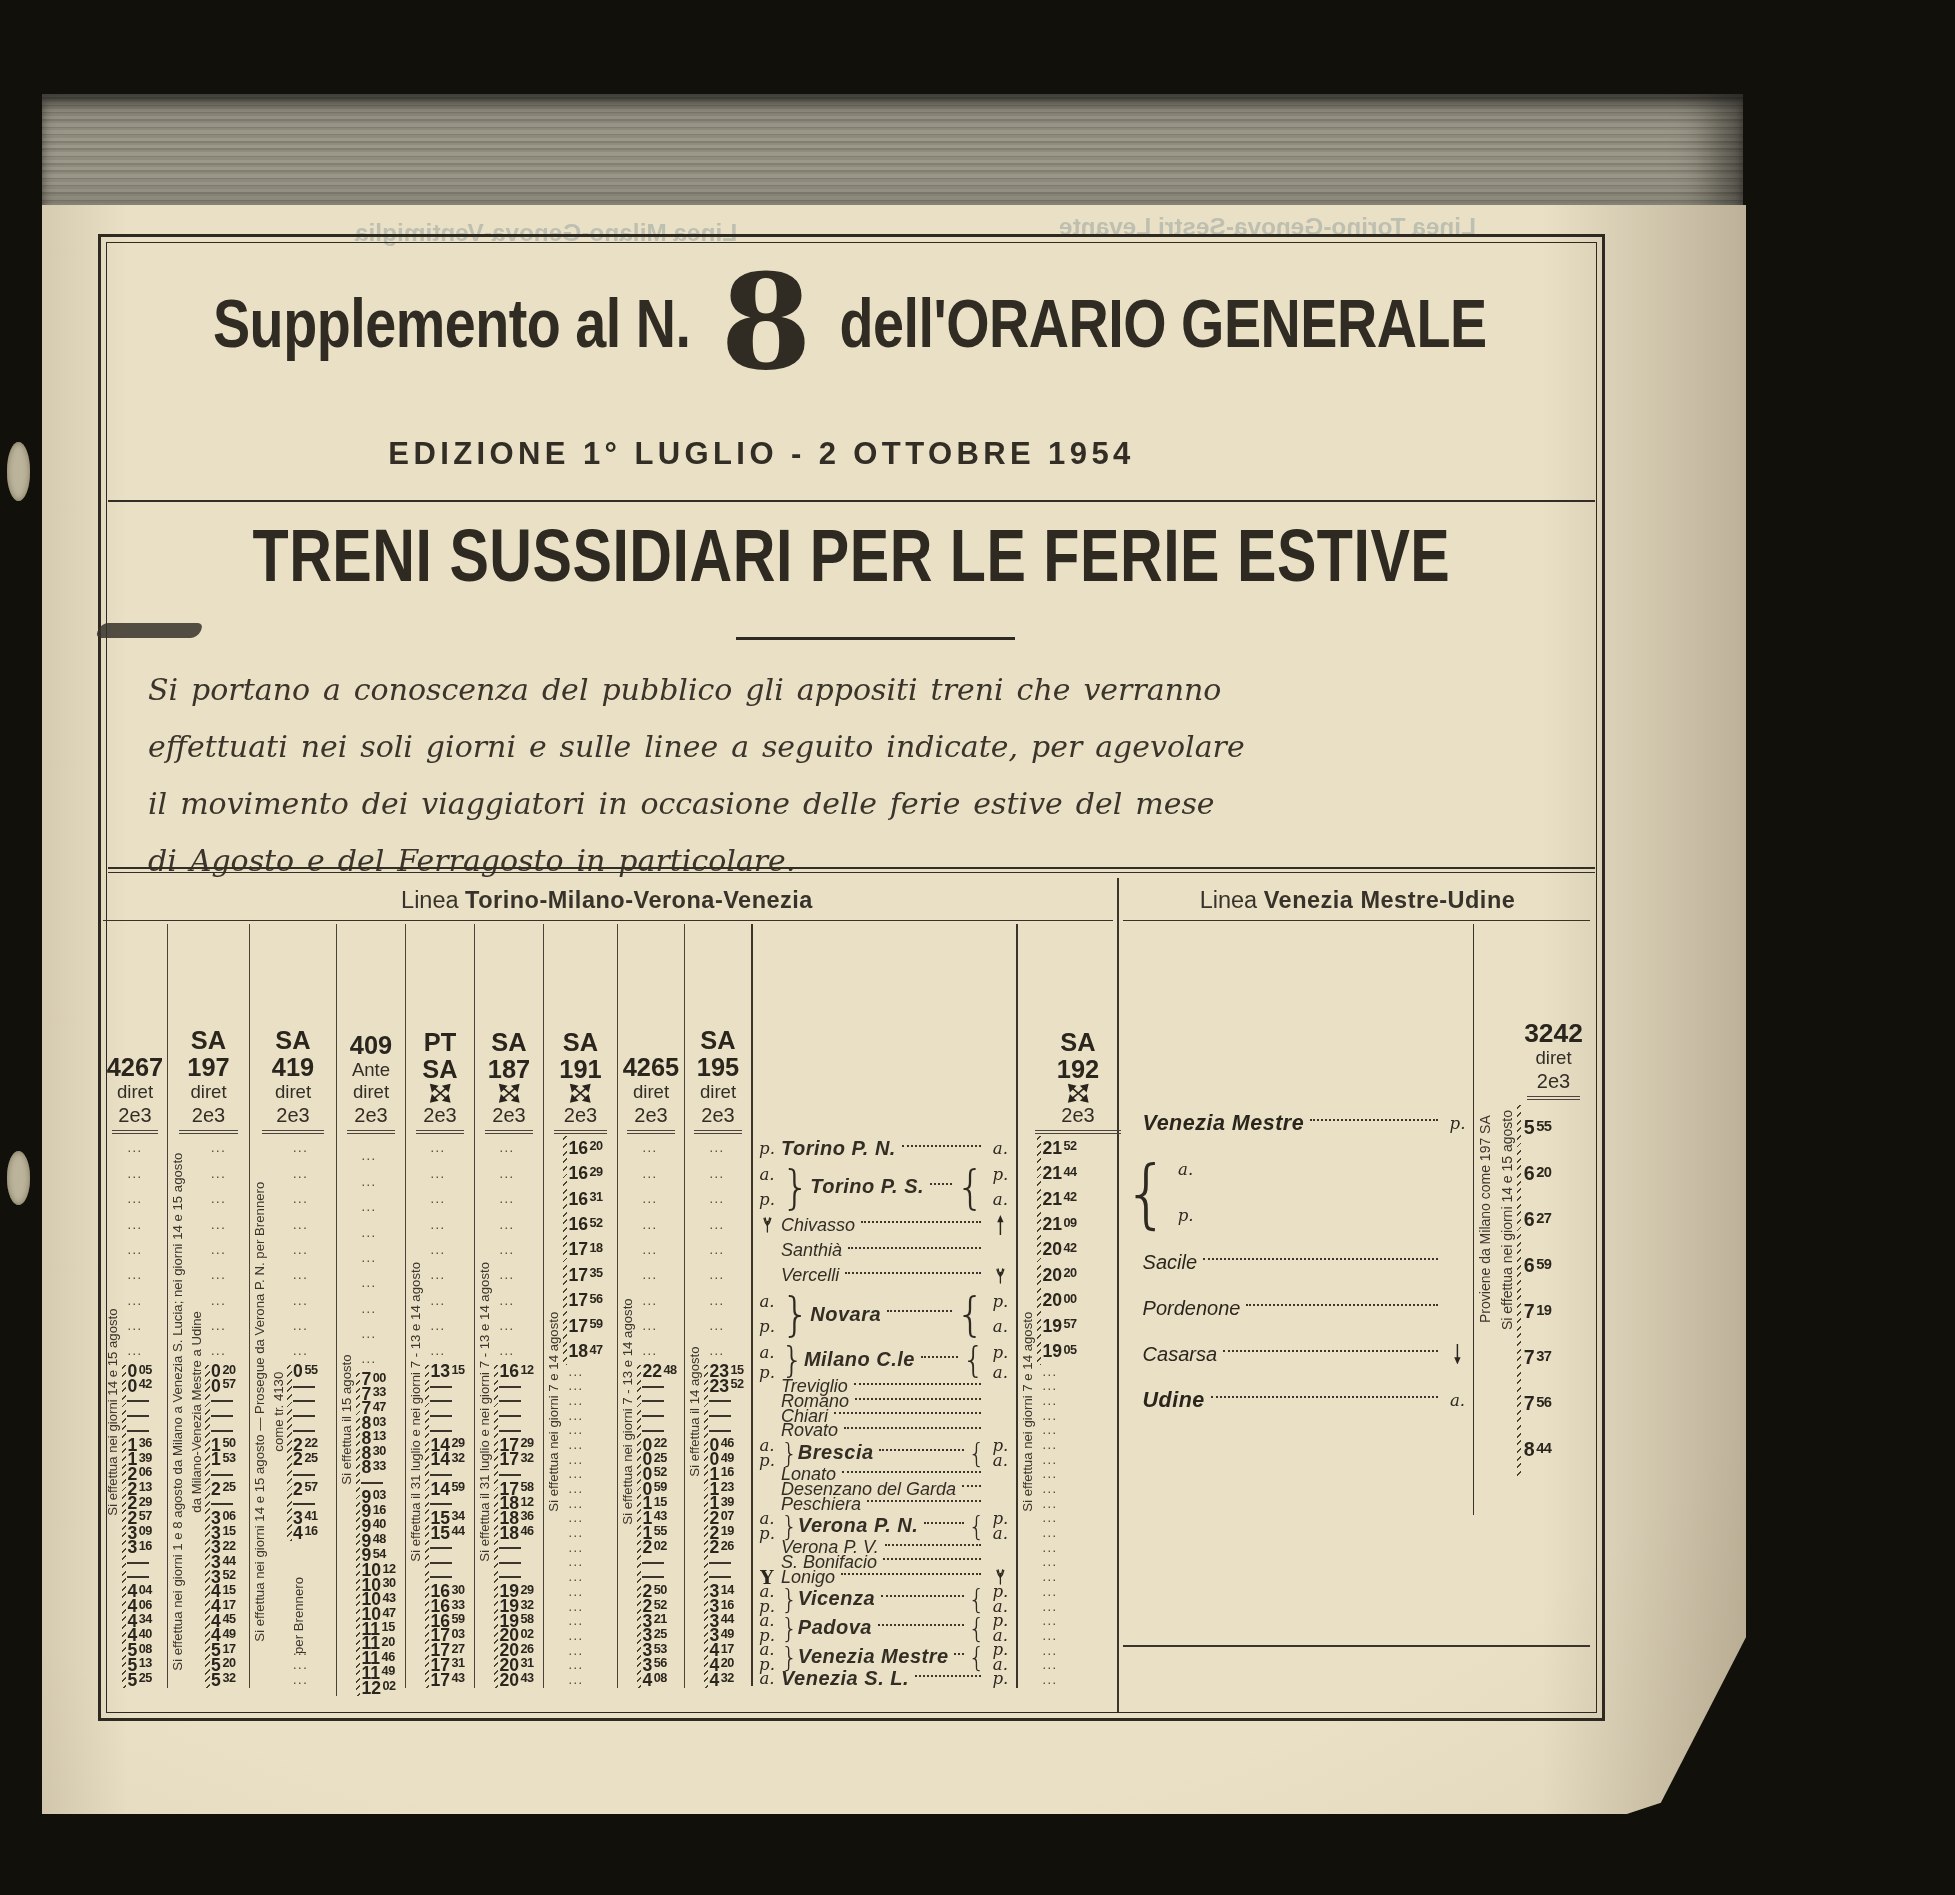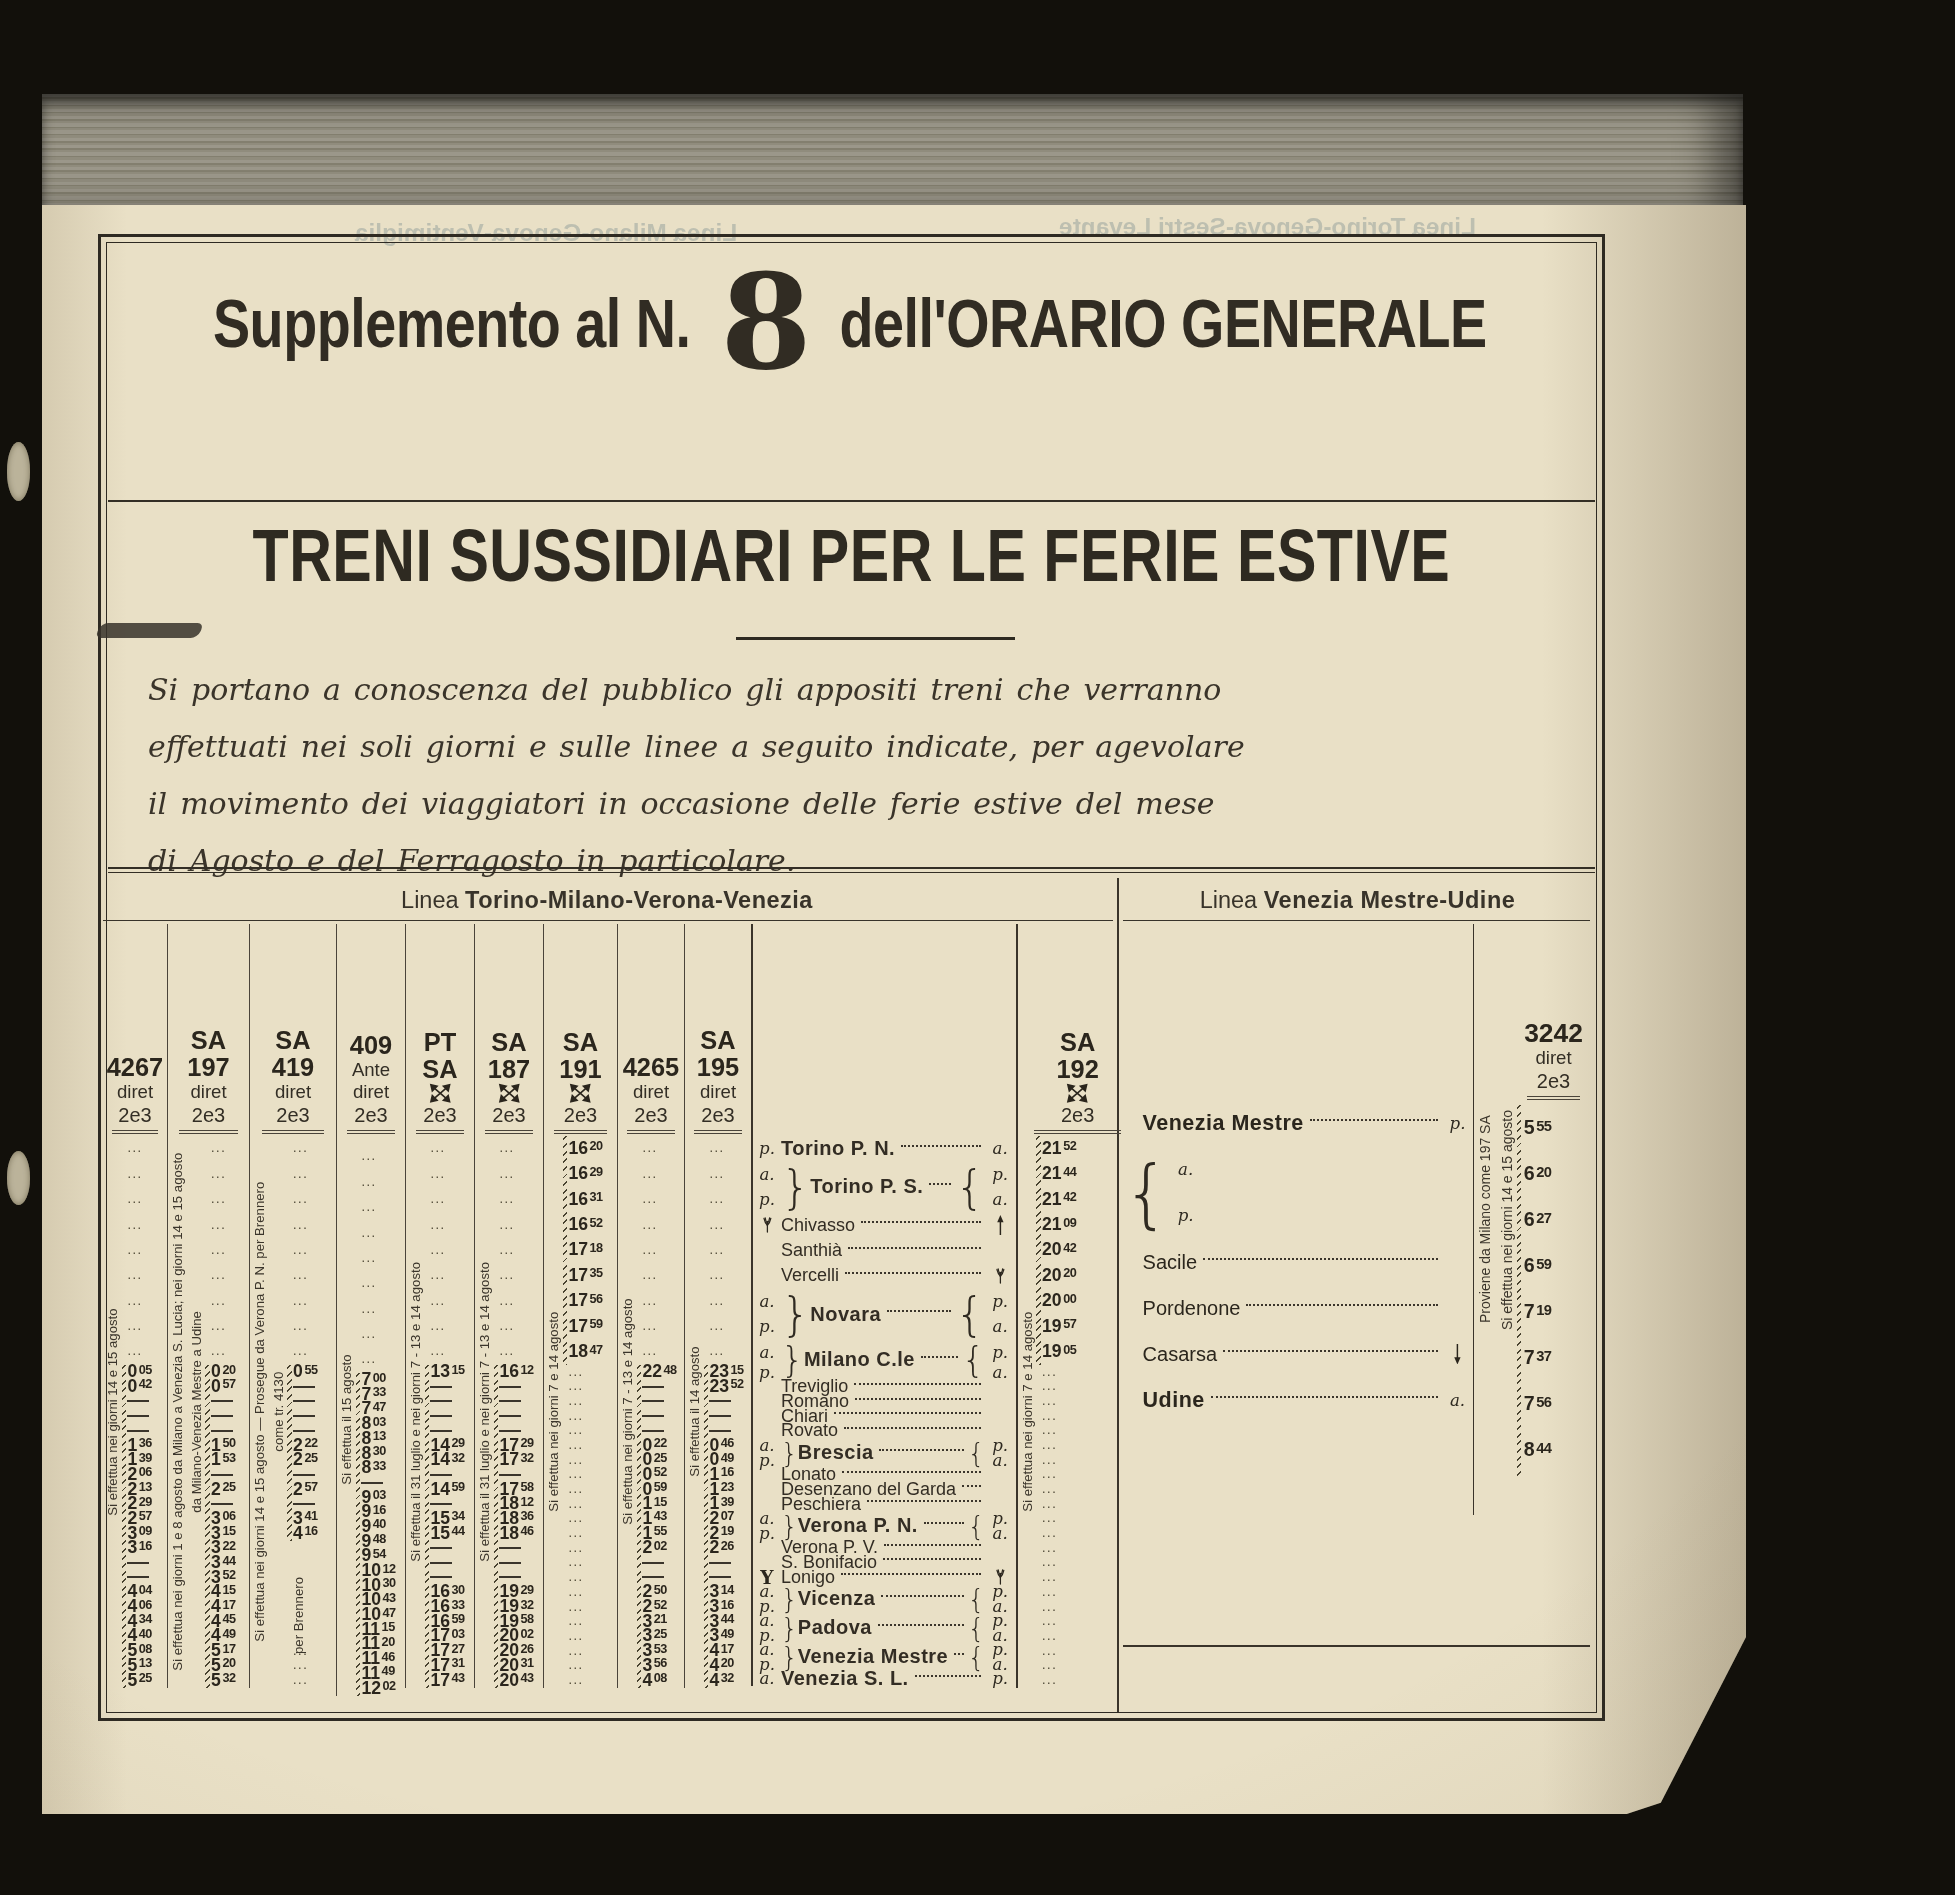--- a/index.html
+++ b/index.html
@@ -74,21 +74,21 @@
     background:repeating-linear-gradient(135deg, rgba(0,0,0,0) 0 2px, #48422f 2px 3.4px, rgba(0,0,0,0) 3.4px 5.4px);}
 
   
   #stations{display:flex;flex-direction:column;border-left:2px solid #3a342a;}
   .st-row{display:flex;align-items:stretch;}
   .slot{display:flex;flex-direction:column;justify-content:center;align-items:center;}
   .slotL{width:28px;}
   .slotR{width:31px;}
   .letter{font-family:"DejaVu Serif",serif;font-style:italic;font-size:16.6px;color:#2f2a21;display:flex;align-items:center;justify-content:center;}
   .brace{font-family:"DejaVu Sans",sans-serif;font-weight:200;color:#2f2a21;display:flex;align-items:center;}
-  .nameblk{flex:1;display:flex;align-items:center;min-width:0;}
+  .nameblk{flex:1;display:flex;align-items:center;min-width:0;font-style:italic;}
   .sname{font-size:18px;color:#332d24;white-space:nowrap;}
   .sname.b{font-weight:bold;font-size:20px;letter-spacing:0.5px;}
   .leader{flex:1;border-bottom:2.9px dotted #3b352b;margin:0 3.9px 5.9px 5.9px;min-width:9.8px;}
   .ybr{font-family:"DejaVu Serif",serif;font-weight:bold;font-size:18.6px;}
 
   
   #rtable{position:absolute;left:1022px;top:46px;width:467px;}
   #rbody{display:flex;flex-direction:row;}
   #rnames{flex:1;display:flex;flex-direction:column;padding-top:176px;border-right:1.5px solid #3a342a;}
   .rst{display:flex;align-items:stretch;}
@@ -120,20 +120,21 @@
     <div class="ghost" style="left:1017px;top:7.8px;">Linea Torino-Genova-Sestri Levante</div>
 
     <div id="frame">
       <div id="frame-inner"></div>
 
       <div id="masthead">
         <span class="mast-txt">Supplemento al N.</span>
         <span id="big-eight">8</span>
         <span class="mast-txt">dell'ORARIO GENERALE</span>
       </div>
+      <div id="edition">EDIZIONE 1° LUGLIO - 2 OTTOBRE 1954</div>
       <div class="rule-full" style="top:263px;"></div>
 
       <div id="title-line"><span>TRENI SUSSIDIARI PER LE FERIE ESTIVE</span></div>
       <div id="title-rule"></div>
       <div id="smudge"></div>
 
       <div id="intro">
         <div class="iline">Si portano a conoscenza del pubblico gli appositi treni che verranno</div>
         <div class="iline">effettuati nei soli giorni e sulle linee a seguito indicate, per agevolare</div>
         <div class="iline">il movimento dei viaggiatori in occasione delle ferie estive del mese</div>

